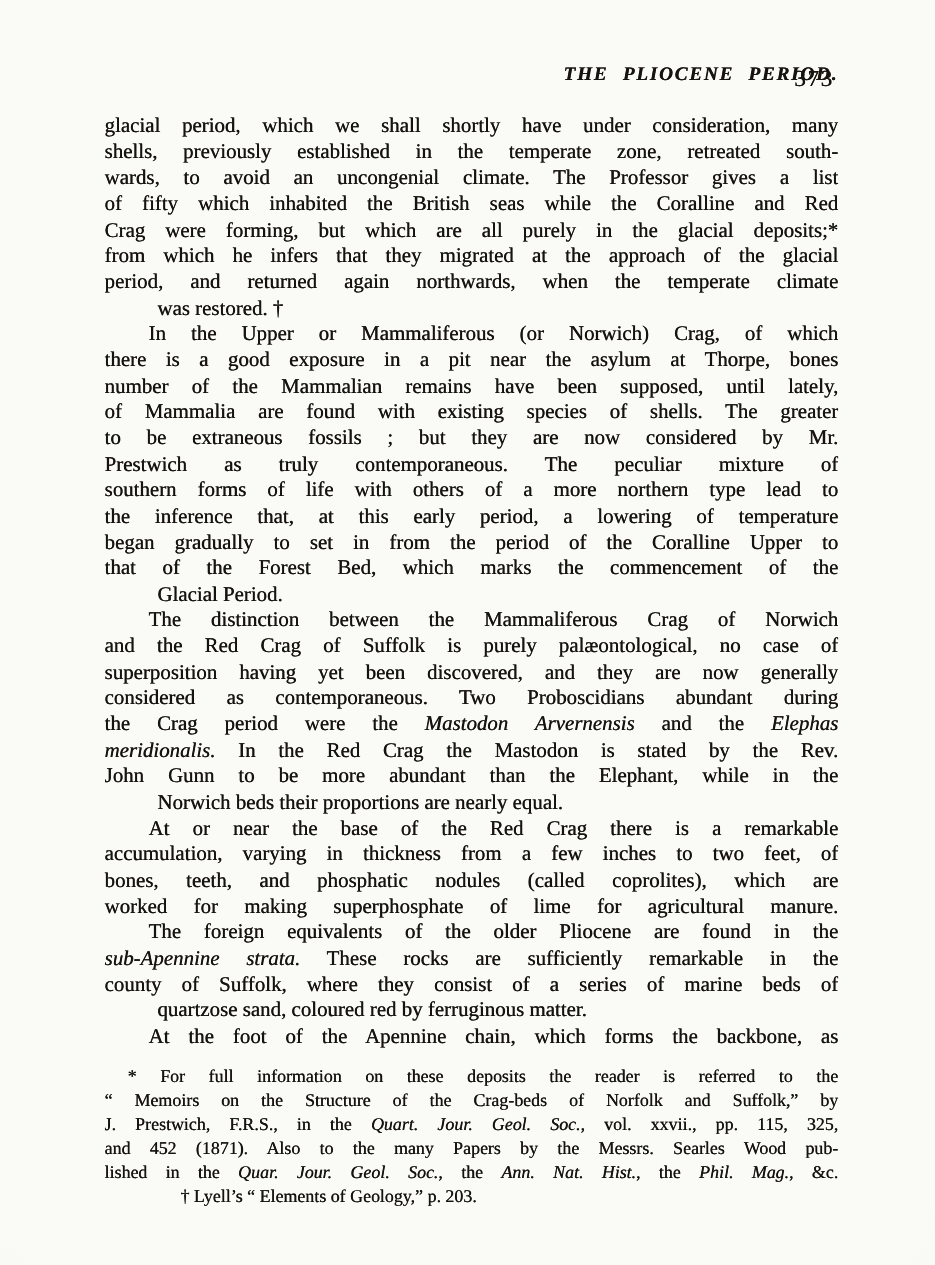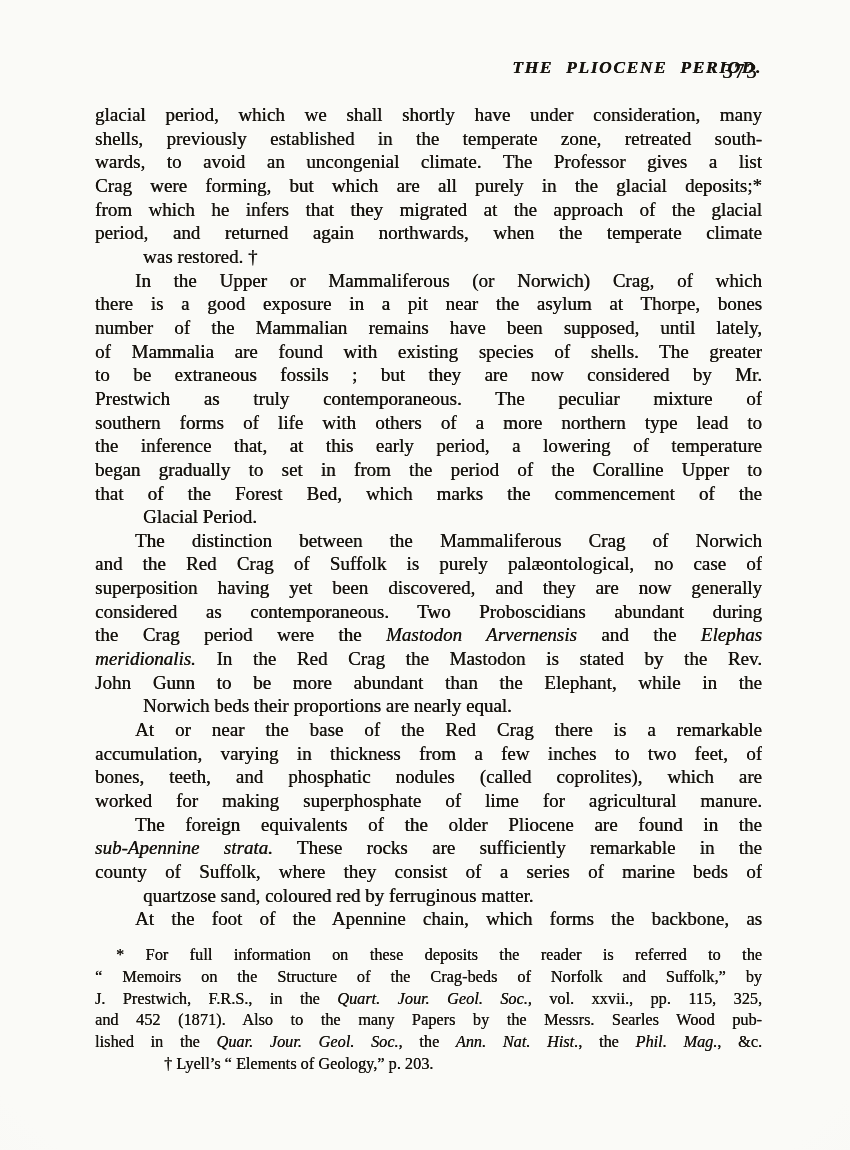--- a/index.html
+++ b/index.html
@@ -87,20 +87,21 @@
     <header class="running-head">
       <div class="head-title">THE PLIOCENE PERIOD.</div>
       <div class="page-number">373</div>
     </header>
 
     <main class="body-text" id="body-text">
         <div>
           <div class="line"><span>glacial period, which we shall shortly have under consideration, many</span></div>
           <div class="line"><span>shells, previously established in the temperate zone, retreated south-</span></div>
           <div class="line"><span>wards, to avoid an uncongenial climate. The Professor gives a list</span></div>
+          <div class="line"><span>of fifty which inhabited the British seas while the Coralline and Red</span></div>
           <div class="line"><span>Crag were forming, but which are all purely in the glacial deposits;*</span></div>
           <div class="line"><span>from which he infers that they migrated at the approach of the glacial</span></div>
           <div class="line"><span>period, and returned again northwards, when the temperate climate</span></div>
           <div class="line unstretched"><span>was restored. †</span></div>
         </div>
         <div>
           <div class="line indent"><span>In the Upper or Mammaliferous (or Norwich) Crag, of which</span></div>
           <div class="line"><span>there is a good exposure in a pit near the asylum at Thorpe, bones</span></div>
           <div class="line"><span>number of the Mammalian remains have been supposed, until lately,</span></div>
           <div class="line"><span>of Mammalia are found with existing species of shells. The greater</span></div>

